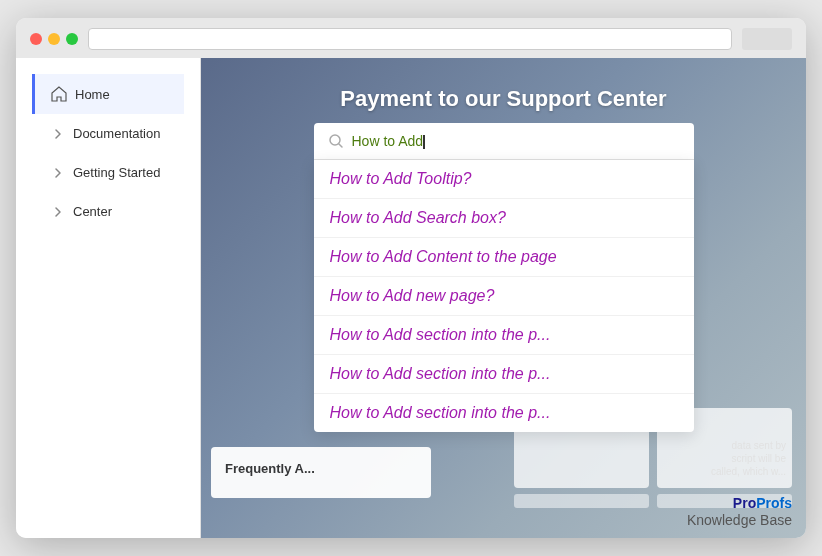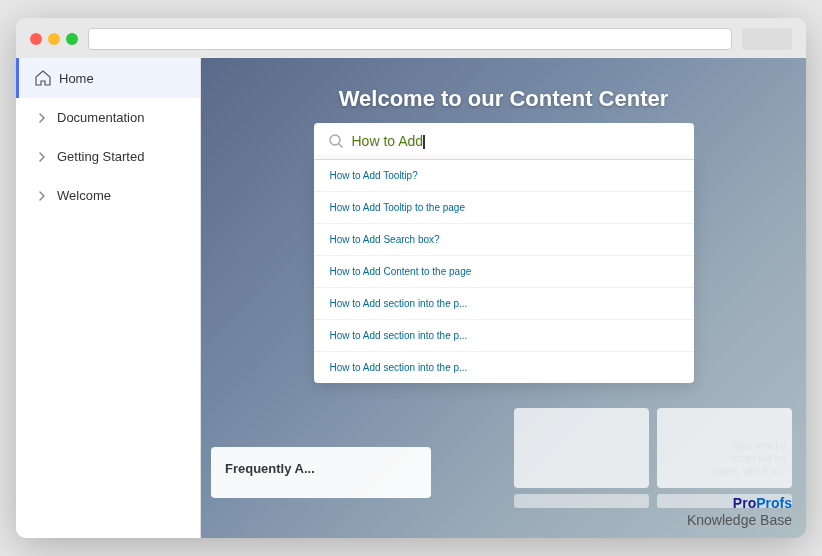--- a/index.html
+++ b/index.html
@@ -60,21 +60,21 @@
       display: flex;
       flex: 1;
       overflow: hidden;
     }
 
     
     .sidebar {
       width: 185px;
       background: #fff;
       border-right: 1px solid #e0e0e0;
-      padding: 0;
+      padding: 16px;
       flex-shrink: 0;
     }
 
     .sidebar-item {
       display: flex;
       align-items: center;
       padding: 12px 16px;
       cursor: pointer;
       color: #333;
       font-size: 13px;
@@ -175,27 +175,28 @@
 
     .dropdown {
       background: #fff;
       border-radius: 0 0 4px 4px;
       box-shadow: 0 4px 16px rgba(0,0,0,0.12);
       overflow: hidden;
     }
 
     .dropdown-item {
       padding: 10px 16px;
-      font-size: 10px;
-      color: #0369a1;
+      font-size: 16px;
+      color: #a21caf;
       cursor: pointer;
       border-bottom: 1px solid #f0f0f0;
       white-space: nowrap;
       overflow: hidden;
       text-overflow: ellipsis;
+      font-style: italic;
     }
 
     .dropdown-item:last-child {
       border-bottom: none;
     }
 
     
     .faq-section {
       position: absolute;
       bottom: 40px;
@@ -297,46 +298,46 @@
         <svg class="chevron" viewBox="0 0 14 14" fill="none">
           <path d="M5 3l4 4-4 4" stroke="#888" stroke-width="1.5" stroke-linecap="round" stroke-linejoin="round"></path>
         </svg>
         <span>Getting Started</span>
       </div>
 
       <div class="sidebar-item">
         <svg class="chevron" viewBox="0 0 14 14" fill="none">
           <path d="M5 3l4 4-4 4" stroke="#888" stroke-width="1.5" stroke-linecap="round" stroke-linejoin="round"></path>
         </svg>
-        <span>Welcome</span>
+        <span>Center</span>
       </div>
 
     </div>
 
     <div class="main-content">
       <div class="hero-bg">
 
-        <div class="hero-title">Welcome to our Content Center</div>
+        <div class="hero-title">Payment to our Support Center</div>
 
         <div class="search-container">
           <div class="search-box">
             <svg class="search-icon-svg" viewBox="0 0 16 16" fill="none">
               <circle cx="7" cy="7" r="5" stroke="#aaa" stroke-width="1.5"></circle>
               <path d="M11 11l3 3" stroke="#aaa" stroke-width="1.5" stroke-linecap="round"></path>
             </svg>
             <span class="search-input-text">
               <span>How to Add</span><span class="search-cursor"></span>
             </span>
           </div>
 
           <div class="dropdown">
             <div class="dropdown-item">How to Add Tooltip?</div>
-            <div class="dropdown-item">How to Add Tooltip to the page</div>
             <div class="dropdown-item">How to Add Search box?</div>
             <div class="dropdown-item">How to Add Content to the page</div>
+            <div class="dropdown-item">How to Add new page?</div>
             <div class="dropdown-item">How to Add section into the p...</div>
             <div class="dropdown-item">How to Add section into the p...</div>
             <div class="dropdown-item">How to Add section into the p...</div>
           </div>
         </div>
 
         <div class="faq-section">
           <div class="faq-title">Frequently A...</div>
         </div>
 

